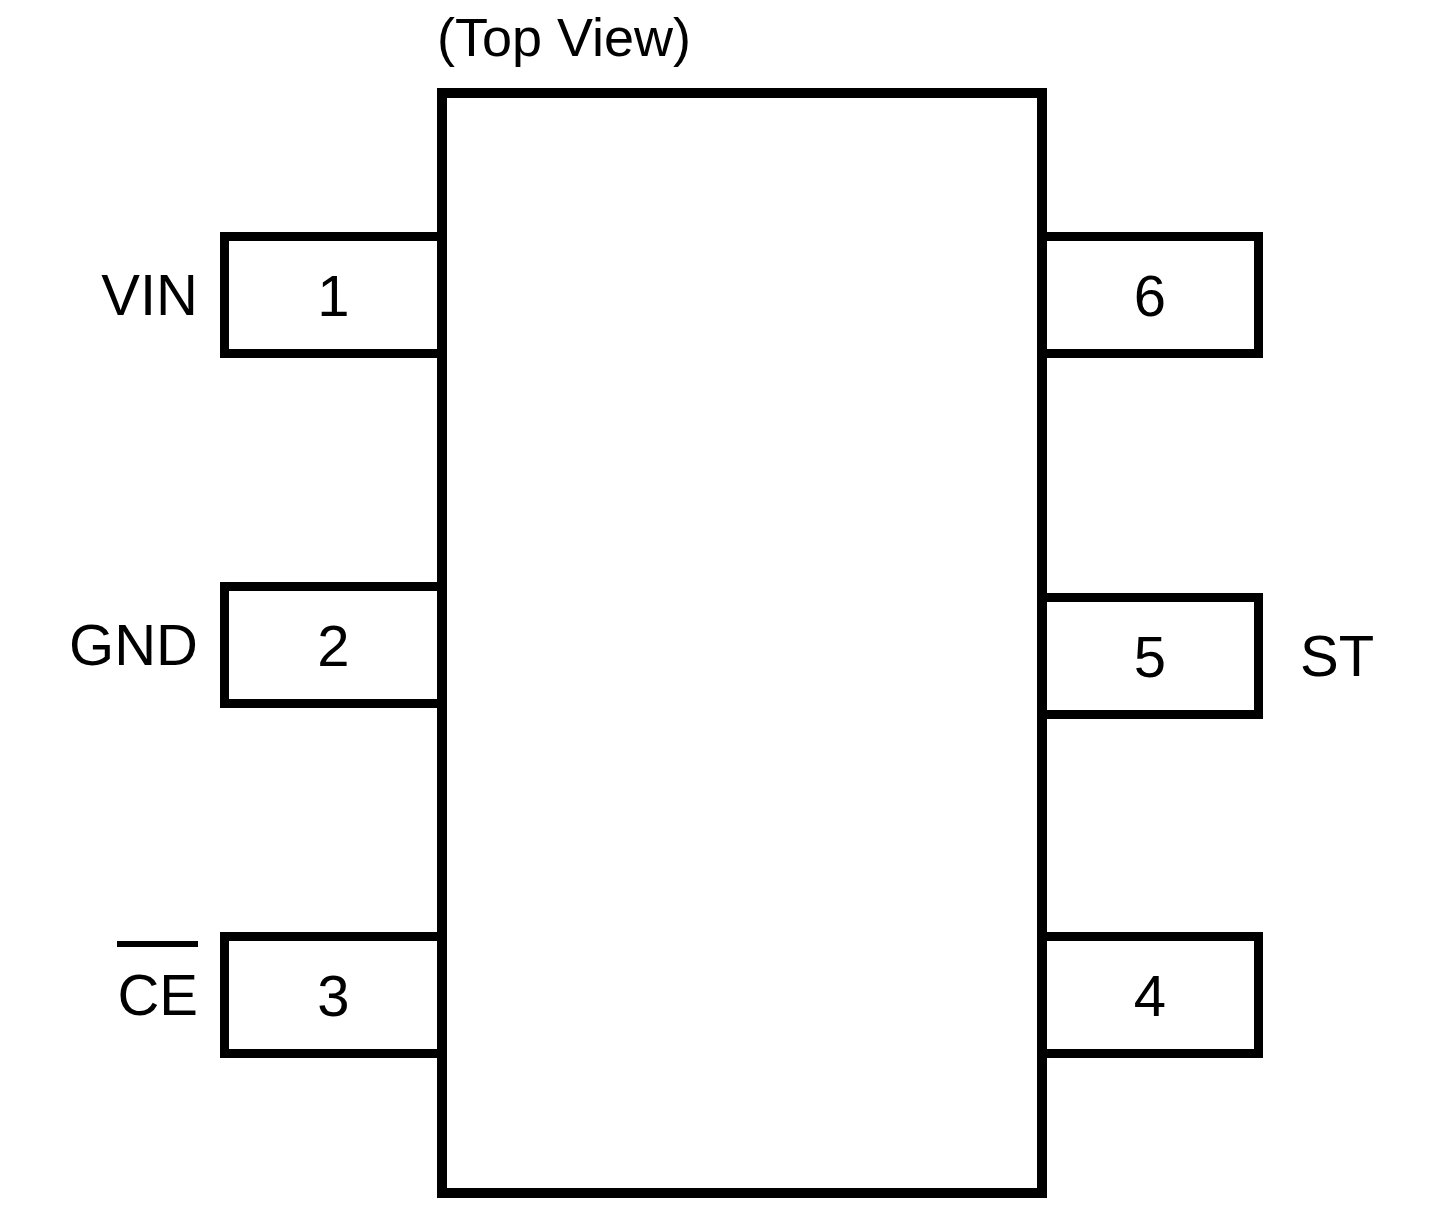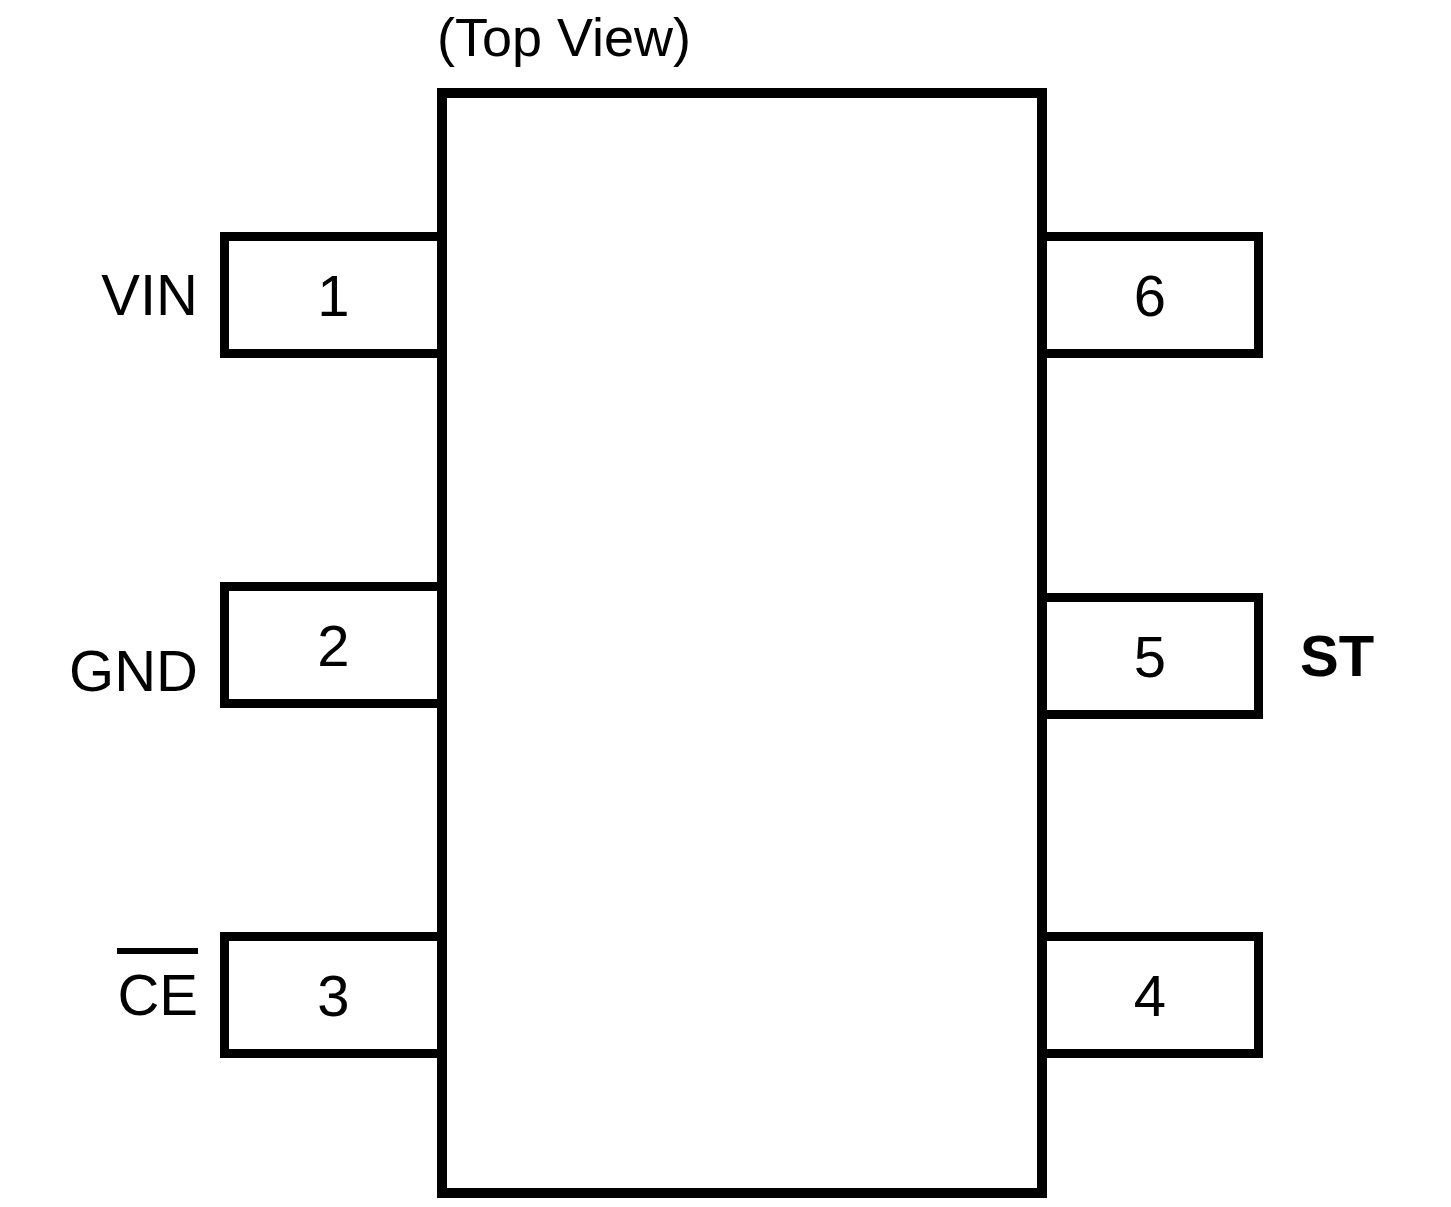--- a/index.html
+++ b/index.html
@@ -67,31 +67,31 @@
   }
   .label-r {
     position: absolute;
     height: 126px;
     line-height: 126px;
     font-size: 58px;
     white-space: nowrap;
     z-index: 3;
   }
   .ll1 { top: 232px; }
-  .ll2 { top: 608px; }
+  .ll2 { top: 582px; }
   .ll3 { top: 932px; }
   .lr6 { top: 232px; left: 1277px; }
-  .lr5 { top: 593px; left: 1300px; font-weight: bold; }
+  .lr5 { top: 593px; left: 1300px; }
   .lr4 { top: 932px; left: 1282px; }
   .lbl { display: inline; }
   .overline {
     display: inline-block;
     line-height: 1.1;
     border-top: 6px solid var(--line, #000000);
-    padding-top: 9px;
+    padding-top: 16px;
     vertical-align: baseline;
   }
 </style>
 </head>
 <body>
 
 <div class="canvas" style="--line: #000000; --bg: #ffffff;">
 
   <div class="title">(Top View)</div>
 

